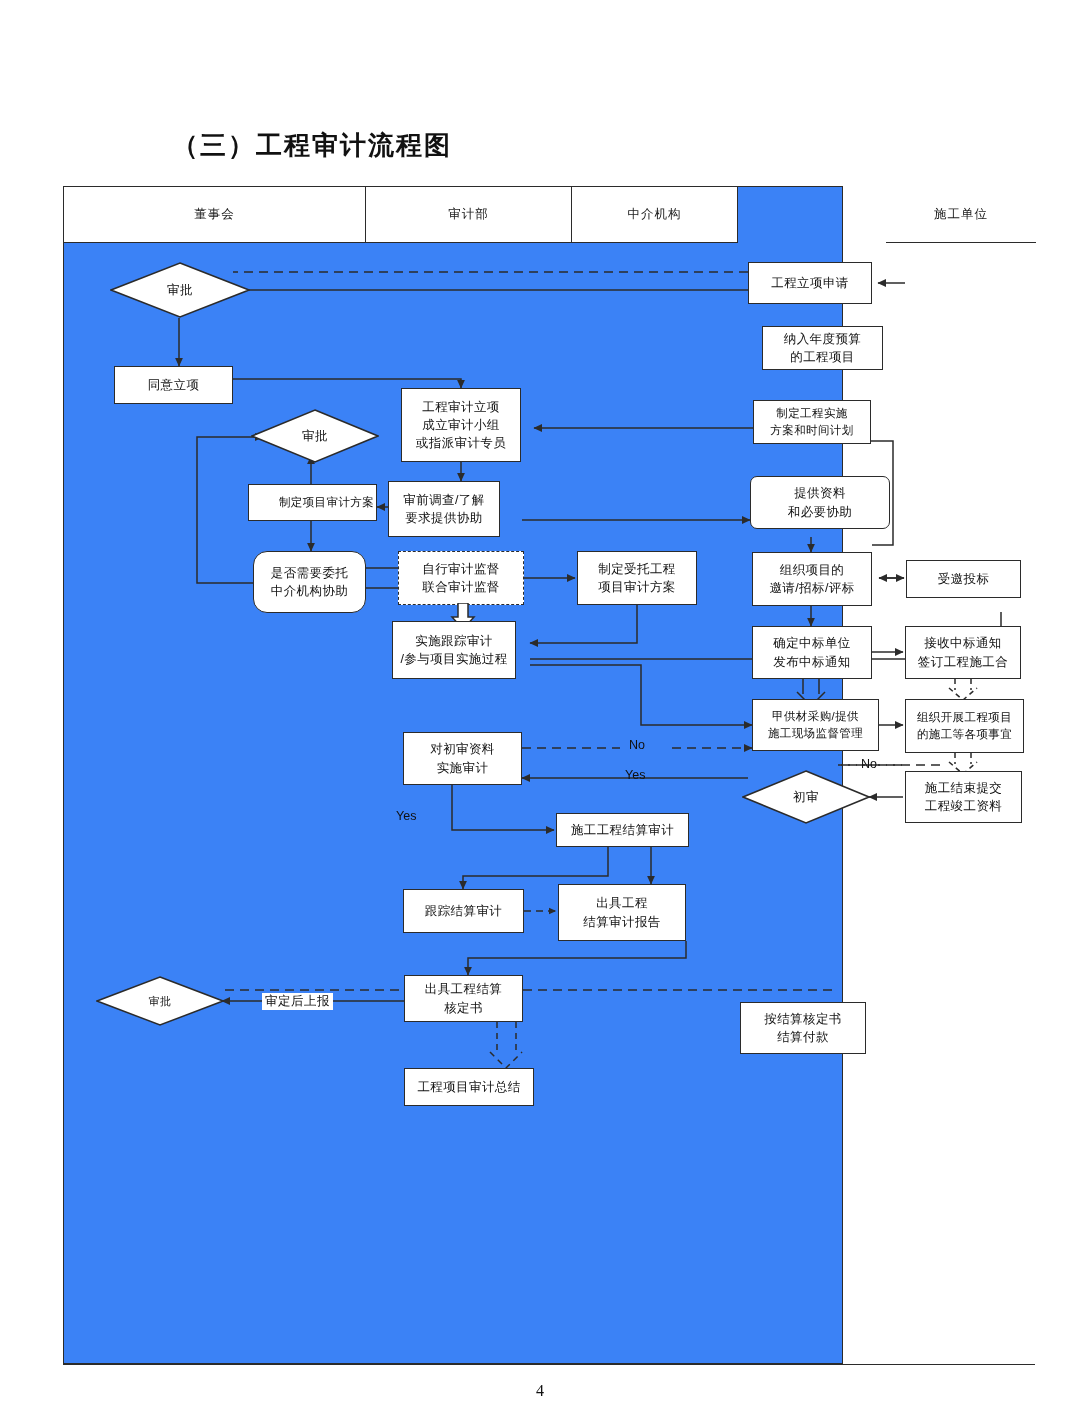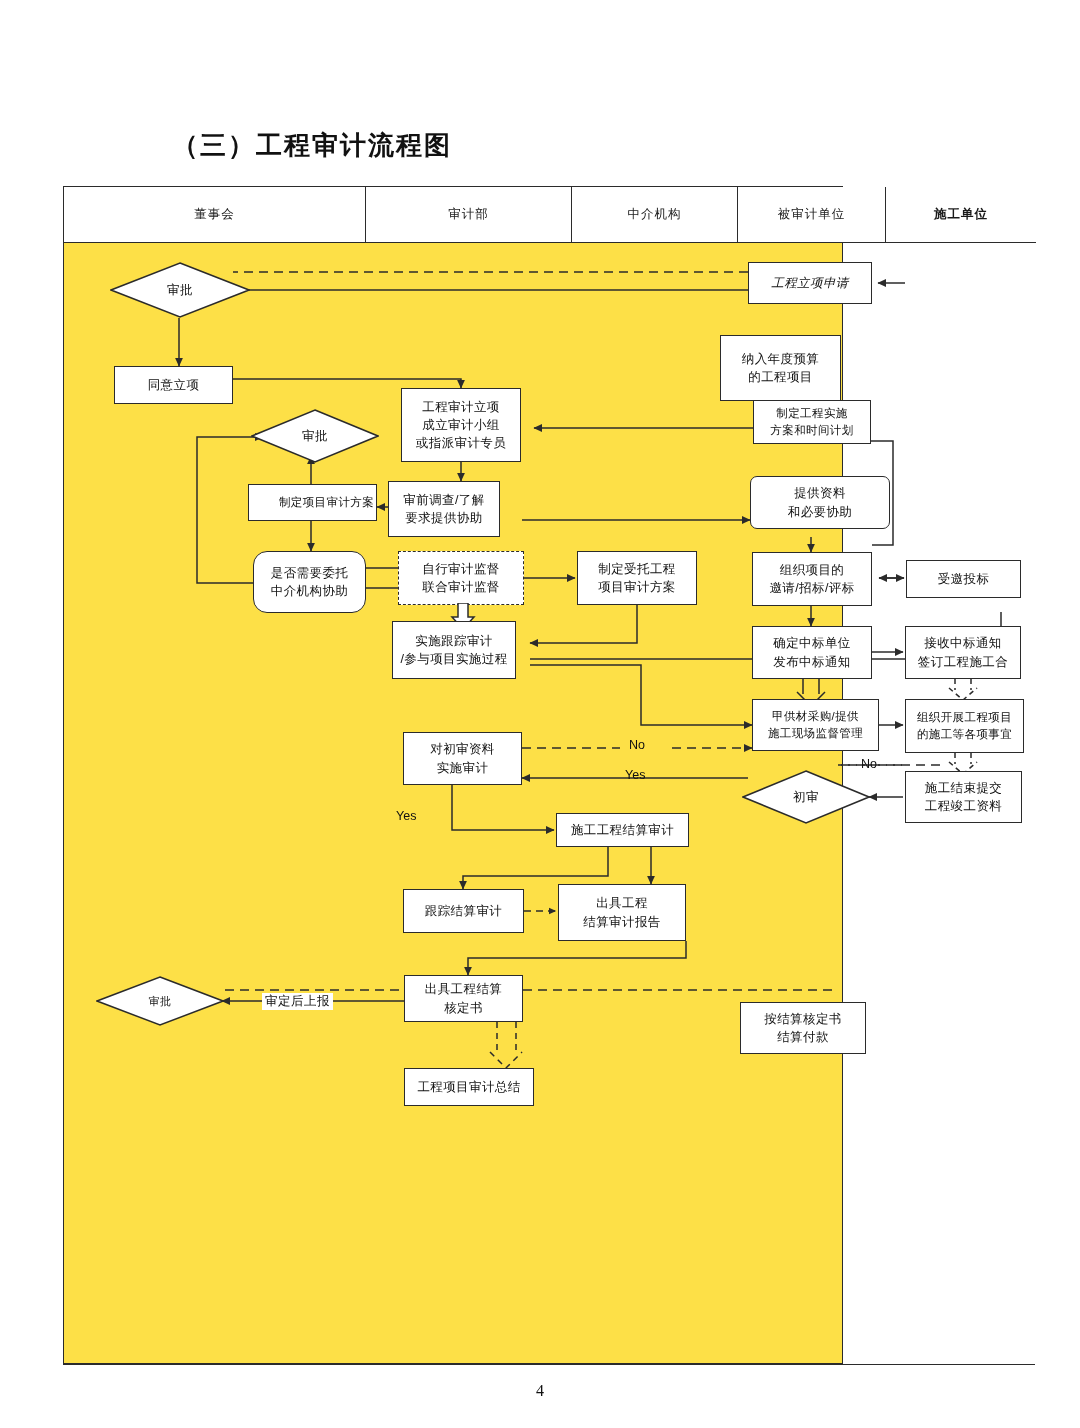--- a/index.html
+++ b/index.html
@@ -33,21 +33,21 @@
     white-space: nowrap;
   }
   #frame {
     position: absolute;
     left: 63px;
     top: 186px;
     width: 780px;
     height: 1178px;
     border: 1.5px solid #2b2b2b;
     box-sizing: border-box;
-    background: #fde047;
+    background: #3b82f6;
     text-align: center;
   }
   
   .lane-head {
     position: absolute;
     top: 0;
     height: 56px;
     box-sizing: border-box;
     border-right: 1.6px solid #2b2b2b;
     border-bottom: 1.6px solid #2b2b2b;
@@ -149,24 +149,21 @@
   <div id="frame">
     <div class="lane-head" style="left:0px; width:302px;">
       <span>董事会</span>
     </div>
     <div class="lane-head" style="left:302px; width:206px;">
       <span>审计部</span>
     </div>
     <div class="lane-head" style="left:508px; width:166px;">
       <span>中介机构</span>
     </div>
-    <div class="lane-head" style="left:674px; width:148px;">
-      <span>被审计单位</span>
-    </div>
-    <div class="lane-head" style="left:822px; width:150px;font-weight:bold;">
+    <div class="lane-head" style="left:822px; width:150px;">
       <span>施工单位</span>
     </div>
   </div>
 
   <svg id="wires" viewBox="0 0 1080 1428">
     <defs>
       <marker id="ah" markerWidth="9" markerHeight="9" refX="8" refY="4.5" orient="auto" markerUnits="userSpaceOnUse">
         <path d="M0,0.6 L8.6,4.5 L0,8.4 z" fill="#2b2b2b"></path>
       </marker>
       <marker id="ahs" markerWidth="8" markerHeight="8" refX="7.2" refY="4" orient="auto" markerUnits="userSpaceOnUse">
@@ -267,25 +264,25 @@
       <svg width="140" height="56" viewBox="0 0 140 56">
         <polygon points="70,1 139,28 70,55 1,28" fill="#fff" stroke="#2b2b2b" stroke-width="1.5"></polygon>
       </svg>
       <span class="dtext">审批</span>
     </div>
 
     <div class="node box" style="left:114px; top:366px; width:119px; height:38px;">
       <span class="ln">同意立项</span>
     </div>
 
-    <div class="node box" style="left:748px; top:262px; width:124px; height:42px;font-style:italic;">
+    <div class="node box" style="left:748px; top:262px; width:124px; height:42px;">
       <span class="ln">工程立项申请</span>
     </div>
 
-    <div class="node box" style="left:720px; top:326px; width:121px; height:66px;margin-top:9px;">
+    <div class="node box" style="left:762px; top:326px; width:121px; height:44px;">
       <span class="ln">纳入年度预算</span>
       <span class="ln">的工程项目</span>
     </div>
 
     <div class="node box small" style="left:753px; top:400px; width:118px; height:44px;">
       <span class="ln">制定工程实施</span>
       <span class="ln">方案和时间计划</span>
     </div>
 
     <div class="node box" style="left:401px; top:388px; width:120px; height:74px;">

